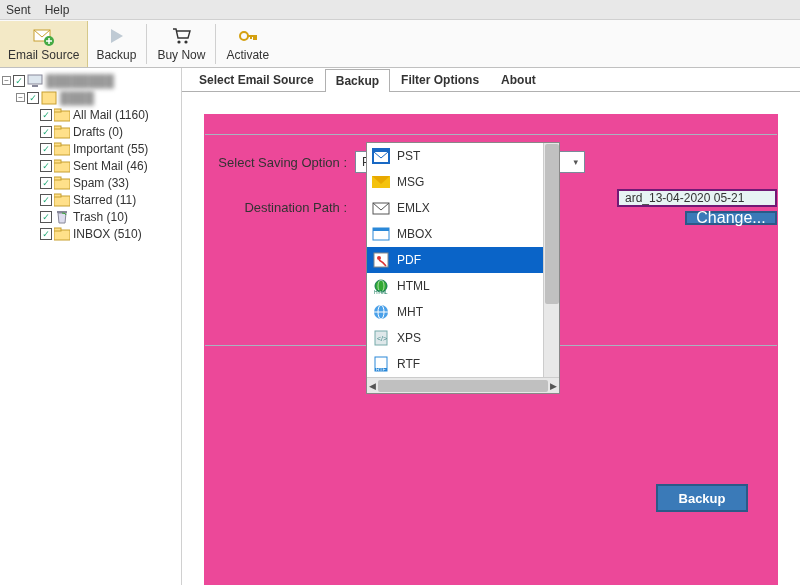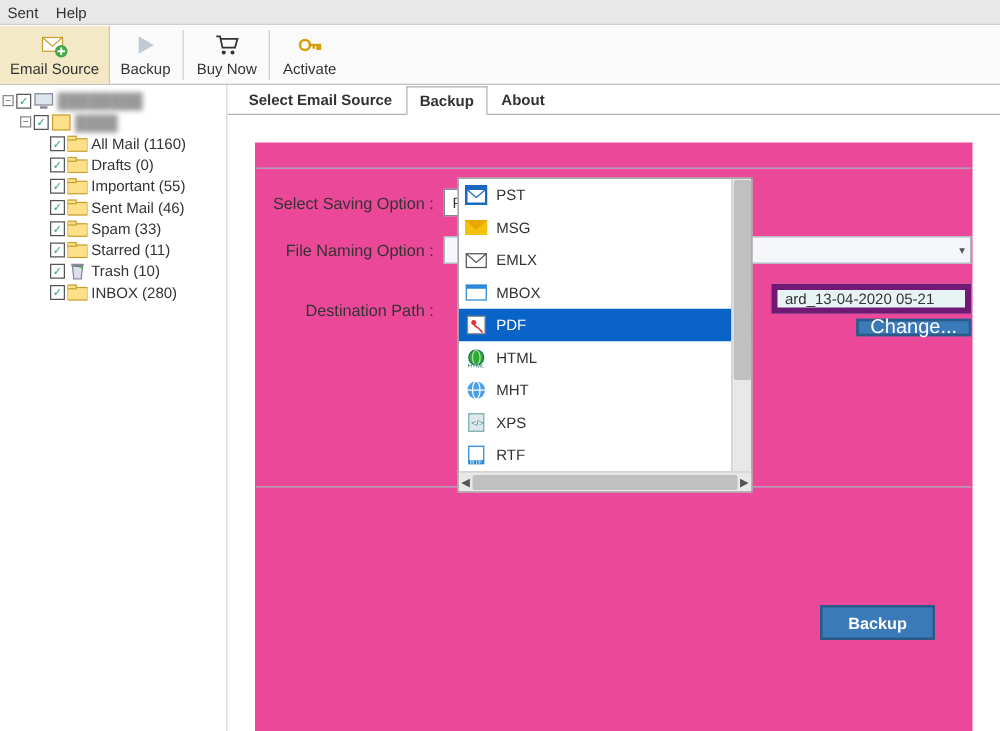--- a/index.html
+++ b/index.html
@@ -25,25 +25,25 @@
 .tabstrip { height: 24px; display: flex; align-items: center; padding-left: 6px; border-bottom: 1px solid #b0b0b0; }
 .tab { padding: 4px 10px; font-weight: 600; font-size: 12px; border: 1px solid transparent; border-bottom: none; cursor: pointer; }
 .tab.active { background: #fff; border-color: #b0b0b0; position: relative; top: 1px; }
 .panel { background: #ec4899; margin: 22px; padding: 14px 1px; height: 480px; position: relative; }
 .hr { border-top: 1px solid #a8b4c0; margin: 6px 0 16px; }
 .row { display: flex; align-items: center; margin-bottom: 16px; }
 .row .label { width: 150px; text-align: right; padding-right: 8px; font-size: 13px; }
 .selectbox { flex: 1; height: 22px; border: 1px solid #7a8a9a; background: #fff; display: flex; align-items: center; padding: 0 6px; justify-content: space-between; cursor: pointer; max-width: 230px; }
 .selectbox-wide { flex: 1; height: 22px; border: 1px solid #a8b4c0; background: #f5f7fa; cursor: pointer; }
 .chev { font-size: 9px; color: #555; }
-.pathbox { flex: 1; height: 26px; border: 5px solid #701a75; background: #e8f4f4; display: flex; align-items: center; padding: 0 6px; overflow: hidden; white-space: nowrap; }
+.pathbox { flex: 1; height: 26px; border: 2px solid #701a75; background: #e8f4f4; display: flex; align-items: center; padding: 0 6px; overflow: hidden; white-space: nowrap; }
 .changebtn { width: 92px; height: 14px; background: #3a7ab8; color: #fff; border: 2px solid #2a5a88; margin-left: 6px; cursor: pointer; display: flex; align-items: center; justify-content: center; font-size: 16px; }
 .backupbtn { position: absolute; right: 30px; top: 370px; width: 92px; height: 28px; background: #3a7ab8; color: #fff; border: 2px solid #2a5a88; cursor: pointer; display: flex; align-items: center; justify-content: center; font-weight: 600; font-size: 13px; }
 
-.dropdown { position: absolute; left: 162px; top: 28px; width: 236px; background: #fff; border: 1px solid #888; z-index: 10; }
+.dropdown { position: absolute; left: 162px; top: 28px; width: 194px; background: #fff; border: 1px solid #888; z-index: 10; }
 .dd-inner { max-height: 280px; overflow: hidden; position: relative; }
 .dd-item { display: flex; align-items: center; height: 26px; padding: 0 4px; cursor: pointer; }
 .dd-item.sel { background: #0a64c8; color: #fff; }
 .dd-item .fi { width: 20px; height: 18px; margin-right: 6px; display: flex; align-items: center; justify-content: center; }
 .dd-vscroll { position: absolute; right: 0; top: 0; width: 16px; height: 260px; background: #e8e8e8; border-left: 1px solid #ccc; }
 .dd-vthumb { width: 14px; margin: 1px; height: 160px; background: #c0c0c0; border-radius: 2px; }
 .dd-hscroll { height: 16px; background: #e8e8e8; border-top: 1px solid #ccc; display: flex; align-items: center; justify-content: space-between; padding: 0 2px; font-size: 9px; color: #555; }
 .dd-hthumb { flex: 1; height: 12px; background: #c0c0c0; border-radius: 2px; margin: 0 2px; }
 
 svg { display: block; }
@@ -196,49 +196,44 @@
           <span class="lbl">Trash (10)</span>
         </div>
         <div class="tree-row" style="padding-left: 38px;">
           <span class="chk">✓</span>
           <span class="fico">
             <svg width="16" height="14">
               <rect x="0" y="3" width="16" height="10" fill="#ffe08a" stroke="#c8a030"></rect>
               <rect x="0" y="1" width="7" height="3" fill="#ffe08a" stroke="#c8a030"></rect>
             </svg>
           </span>
-          <span class="lbl">INBOX (280)</span>
+          <span class="lbl">INBOX (510)</span>
         </div>
       </div>
   </div>
 
   <div class="content">
     <div class="tabstrip">
       <div class="tab">Select Email Source</div>
       <div class="tab active">Backup</div>
+      <div class="tab">Filter Options</div>
       <div class="tab">About</div>
     </div>
 
     <div class="panel">
       <div class="hr"></div>
 
       <div class="row">
         <div class="label">Select Saving Option :</div>
         <div class="selectbox">
           <span>PDF</span>
           <span class="chev">▾</span>
         </div>
       </div>
 
-      <div class="row" style="position:relative">
-        <div class="label">File Naming Option :</div>
-        <div class="selectbox-wide" style="max-width:430px; display:flex; justify-content:flex-end; align-items:center; padding-right:4px">
-          <span class="chev">▾</span>
-        </div>
-      </div>
 
       <div class="row">
         <div class="label">Destination Path :</div>
         <div style="flex:1; display:flex; flex-direction:column; align-items:flex-end; max-width:430px">
           <div class="pathbox" style="width:160px; align-self:flex-end">
             <span>ard_13-04-2020 05-21</span>
           </div>
           <div class="changebtn" style="align-self:flex-end; margin-top:4px">
             <span>Change...</span>
           </div>

